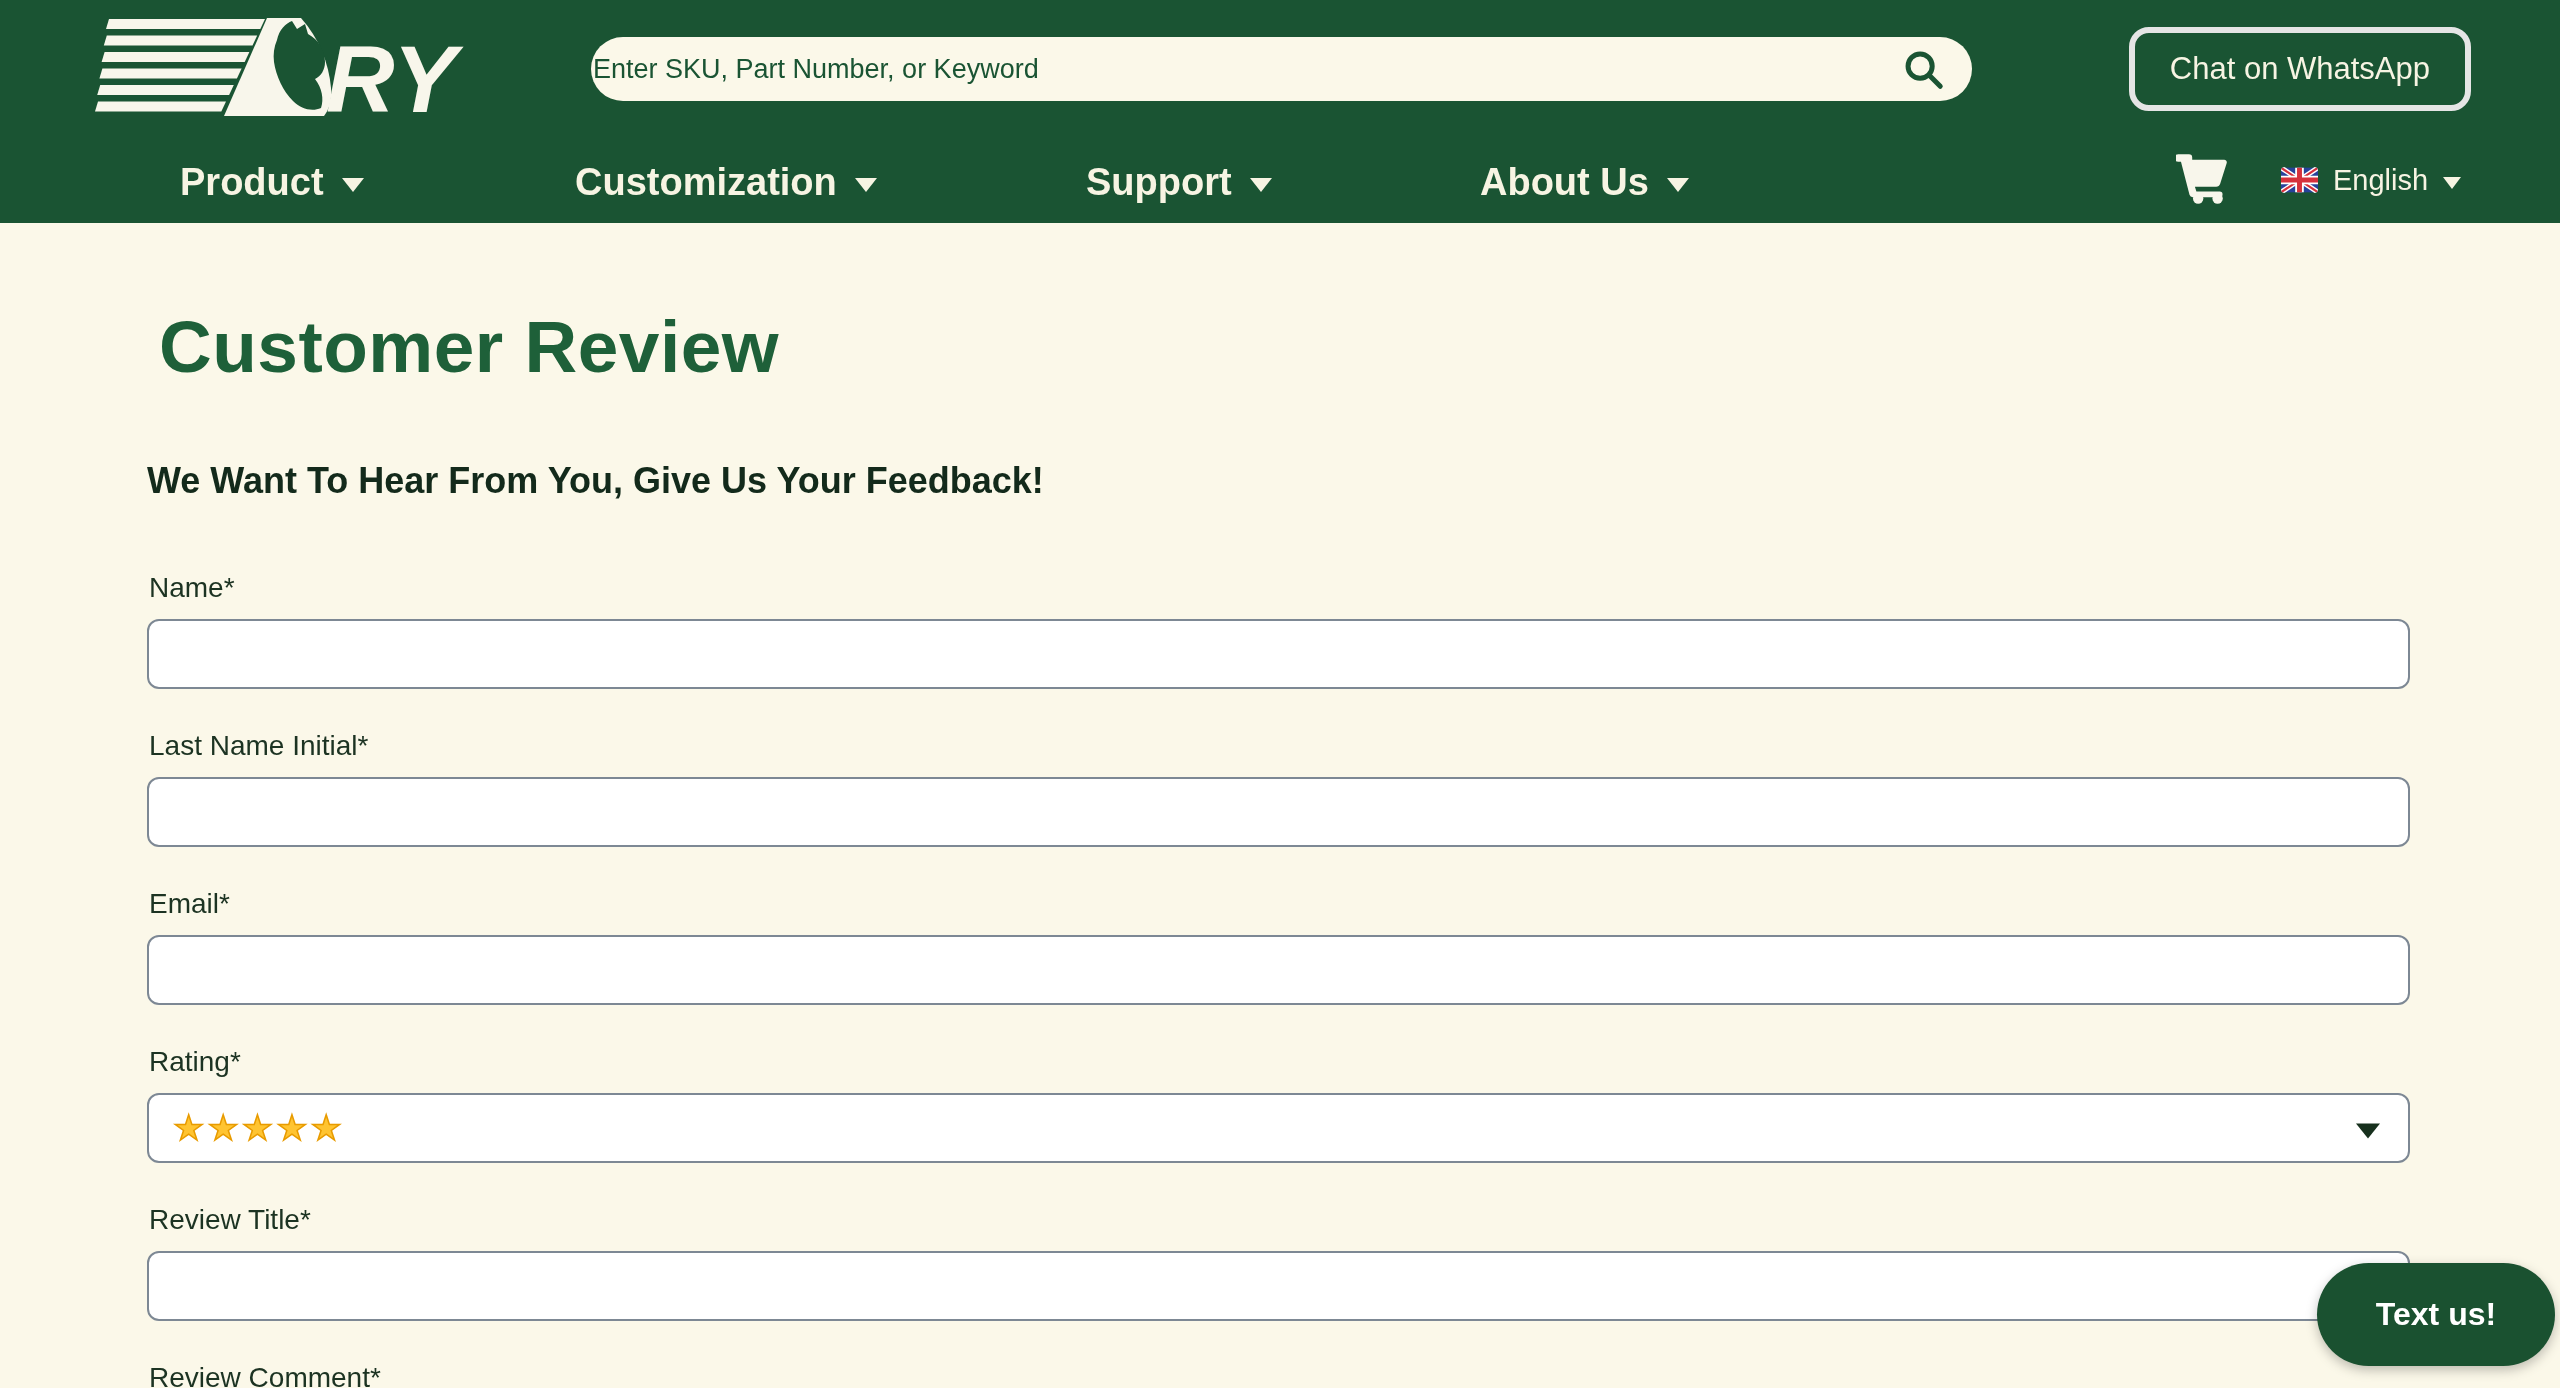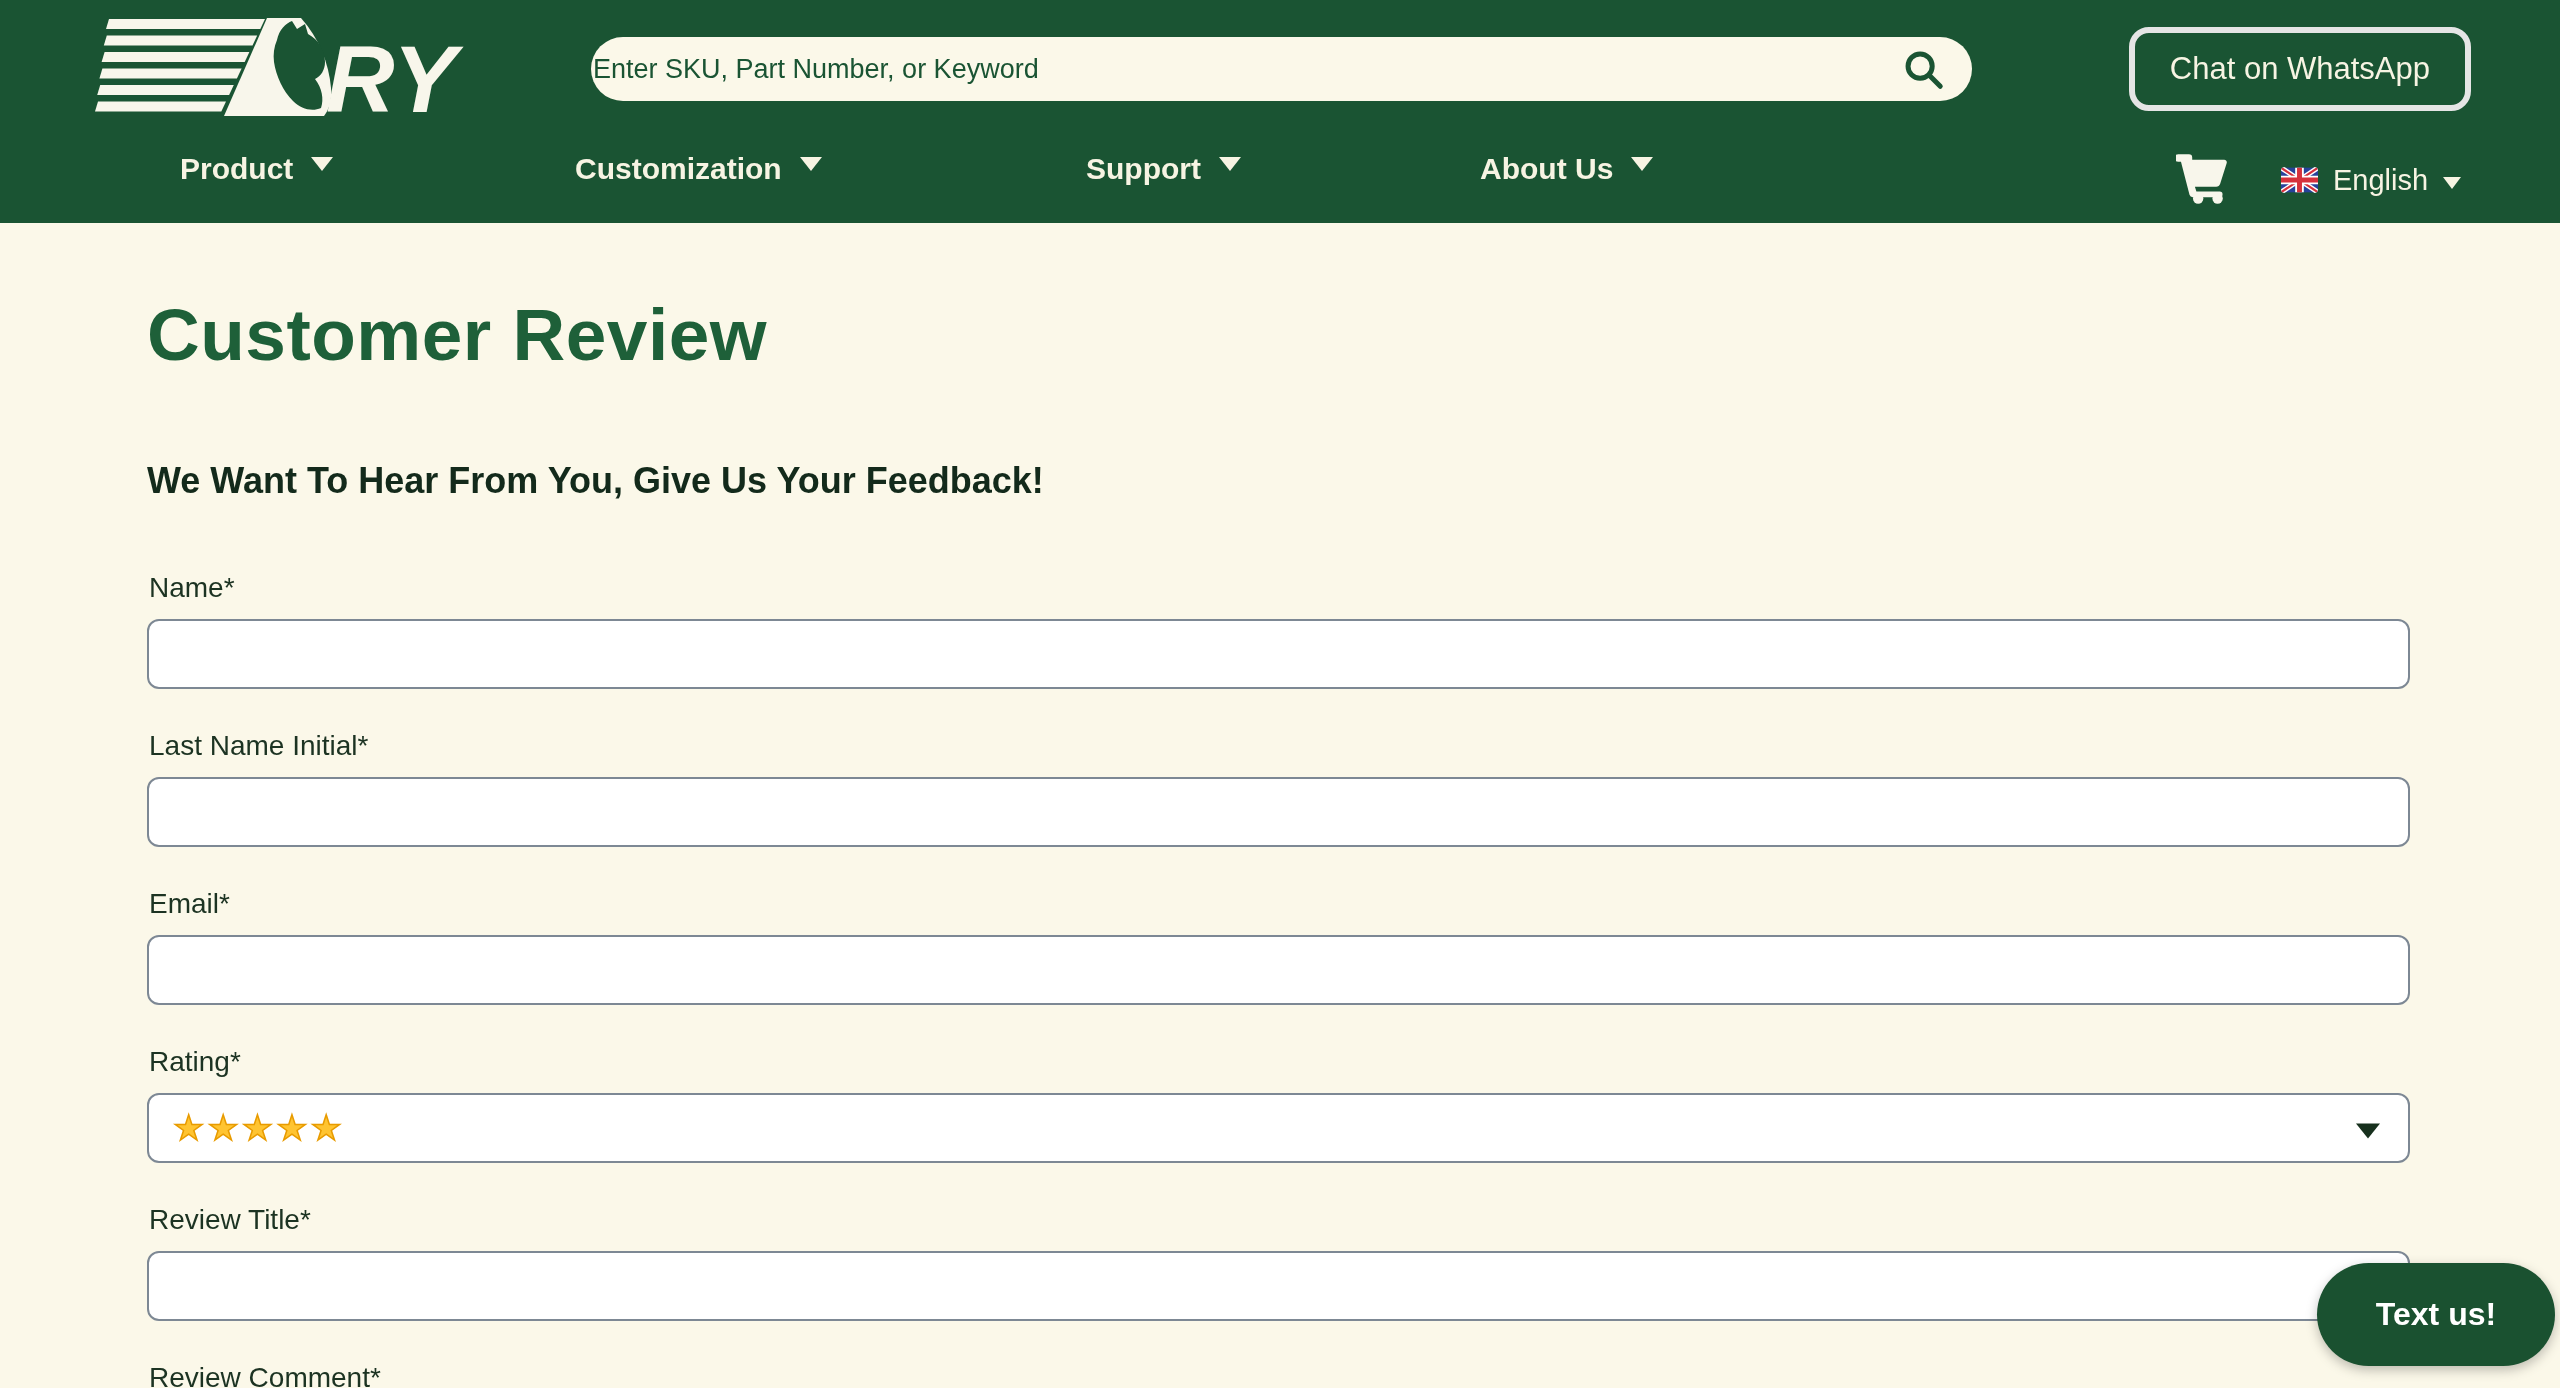--- a/index.html
+++ b/index.html
@@ -43,22 +43,22 @@
     height: 84px; padding: 0 35px;
     background: transparent;
     border: 6px solid #e5e5e5; border-radius: 20px;
     color: #F7F4E3; font-size: 31px;
     font-family: "Liberation Sans", sans-serif;
     cursor: pointer;
   }
 
   .nav-item {
     position: absolute; top: 152px; height: 60px;
-    display: flex; align-items: flex-start; gap: 18px;
-    color: #F7F4E3; font-size: 30px; font-weight: bold;
+    display: flex; align-items: center; gap: 18px;
+    color: #F7F4E3; font-size: 38px; font-weight: bold;
     cursor: pointer;
   }
   .caret {
     width: 0; height: 0;
     border-left: 11px solid transparent;
     border-right: 11px solid transparent;
     border-top: 14px solid #F7F4E3;
     margin-top: 5px;
   }
   .caret.small {
@@ -200,21 +200,21 @@
         <path stroke="#FFFFFF" stroke-width="8" d="M0,0 L60,40 M60,0 L0,40"></path>
         <path stroke="#D6313C" stroke-width="3.5" d="M0,0 L60,40 M60,0 L0,40"></path>
         <path stroke="#FFFFFF" stroke-width="14" d="M30,0 V40 M0,20 H60"></path>
         <path stroke="#D6313C" stroke-width="8" d="M30,0 V40 M0,20 H60"></path>
       </svg>
       <span>English</span>
       <span class="caret small"></span>
     </div>
   </div>
 
-  <h1 class="page-title" style="margin:0">Customer Review</h1>
+  <h1 class="page-title" style="margin:12px">Customer Review</h1>
   <div class="subtitle">We Want To Hear From You, Give Us Your Feedback!</div>
 
   <label class="field-label" style="top:572px">Name*</label>
   <input class="text-input" style="top: 619px;" type="text">
 
   <label class="field-label" style="top:730px">Last Name Initial*</label>
   <input class="text-input" style="top: 777px;" type="text">
 
   <label class="field-label" style="top:888px">Email*</label>
   <input class="text-input" style="top: 935px;" type="text">

